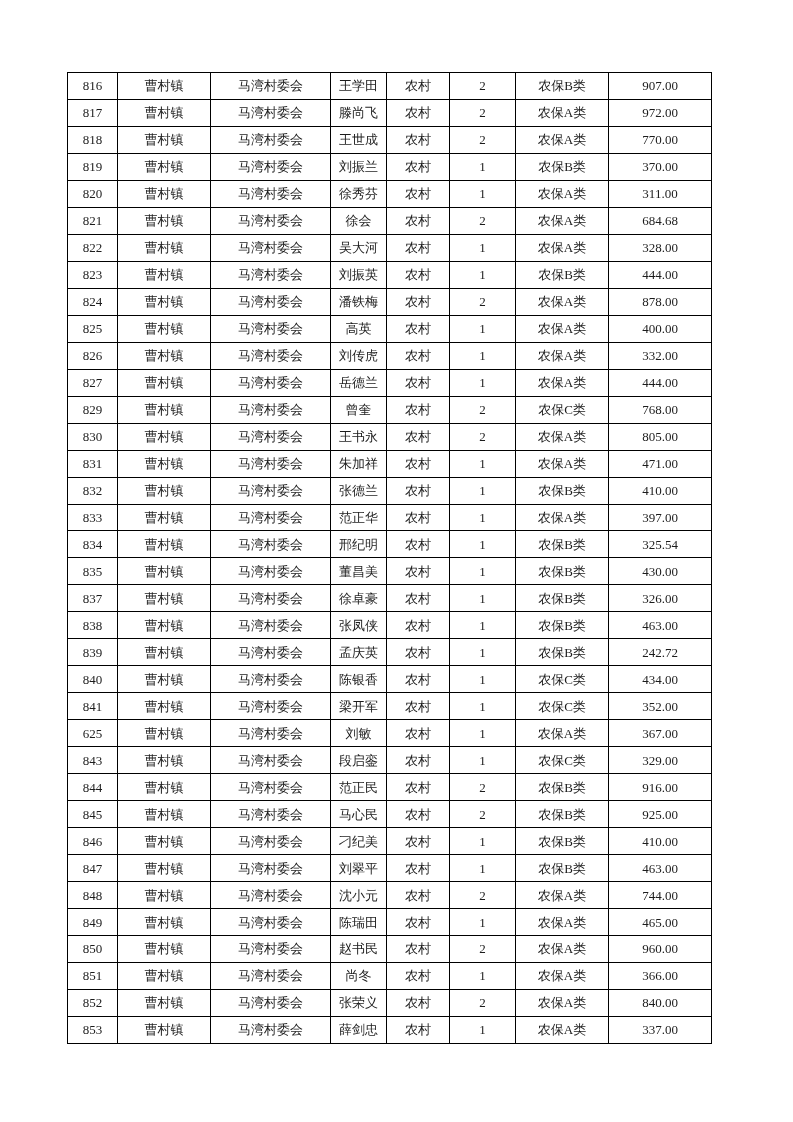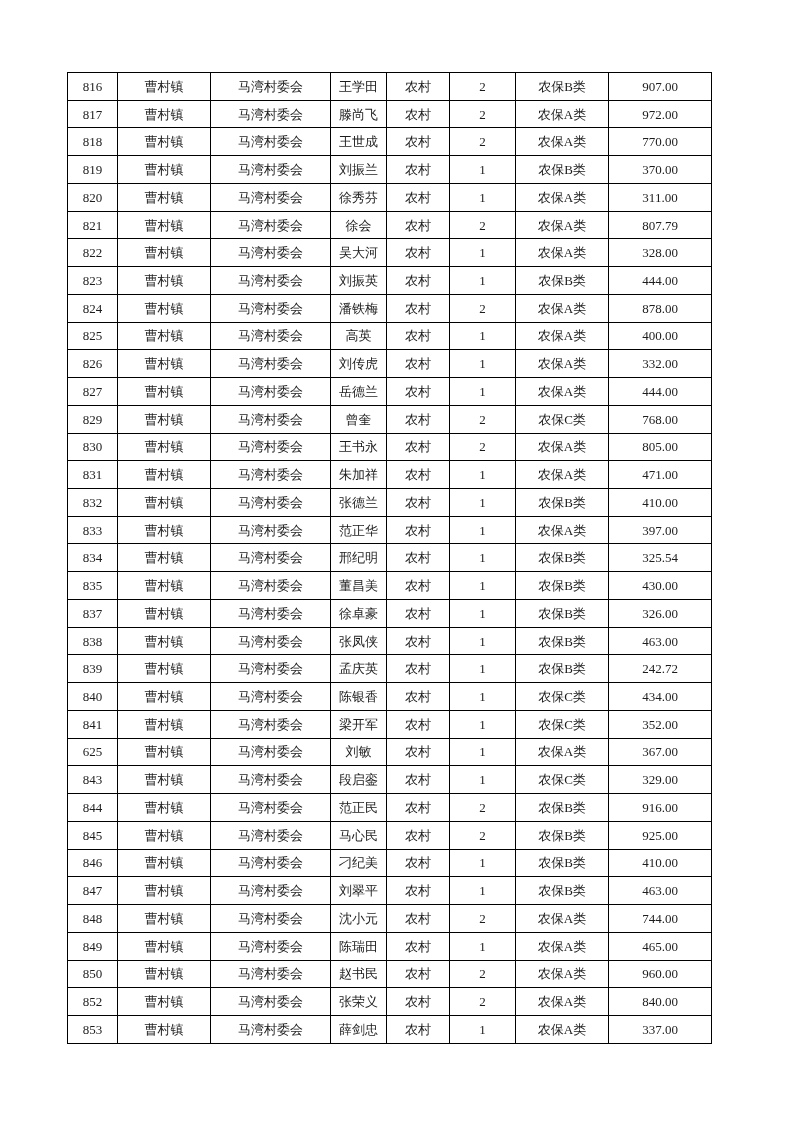--- a/index.html
+++ b/index.html
@@ -119,21 +119,21 @@
   </tr>
 
   <tr>
     <td>821</td>
     <td>曹村镇</td>
     <td>马湾村委会</td>
     <td>徐会</td>
     <td>农村</td>
     <td>2</td>
     <td>农保A类</td>
-    <td>807.79</td>
+    <td>684.68</td>
   </tr>
 
   <tr>
     <td>822</td>
     <td>曹村镇</td>
     <td>马湾村委会</td>
     <td>吴大河</td>
     <td>农村</td>
     <td>1</td>
     <td>农保A类</td>
@@ -421,20 +421,30 @@
     <td>850</td>
     <td>曹村镇</td>
     <td>马湾村委会</td>
     <td>赵书民</td>
     <td>农村</td>
     <td>2</td>
     <td>农保A类</td>
     <td>960.00</td>
   </tr>
 
+  <tr>
+    <td>851</td>
+    <td>曹村镇</td>
+    <td>马湾村委会</td>
+    <td>尚冬</td>
+    <td>农村</td>
+    <td>1</td>
+    <td>农保A类</td>
+    <td>366.00</td>
+  </tr>
 
   <tr>
     <td>852</td>
     <td>曹村镇</td>
     <td>马湾村委会</td>
     <td>张荣义</td>
     <td>农村</td>
     <td>2</td>
     <td>农保A类</td>
     <td>840.00</td>

